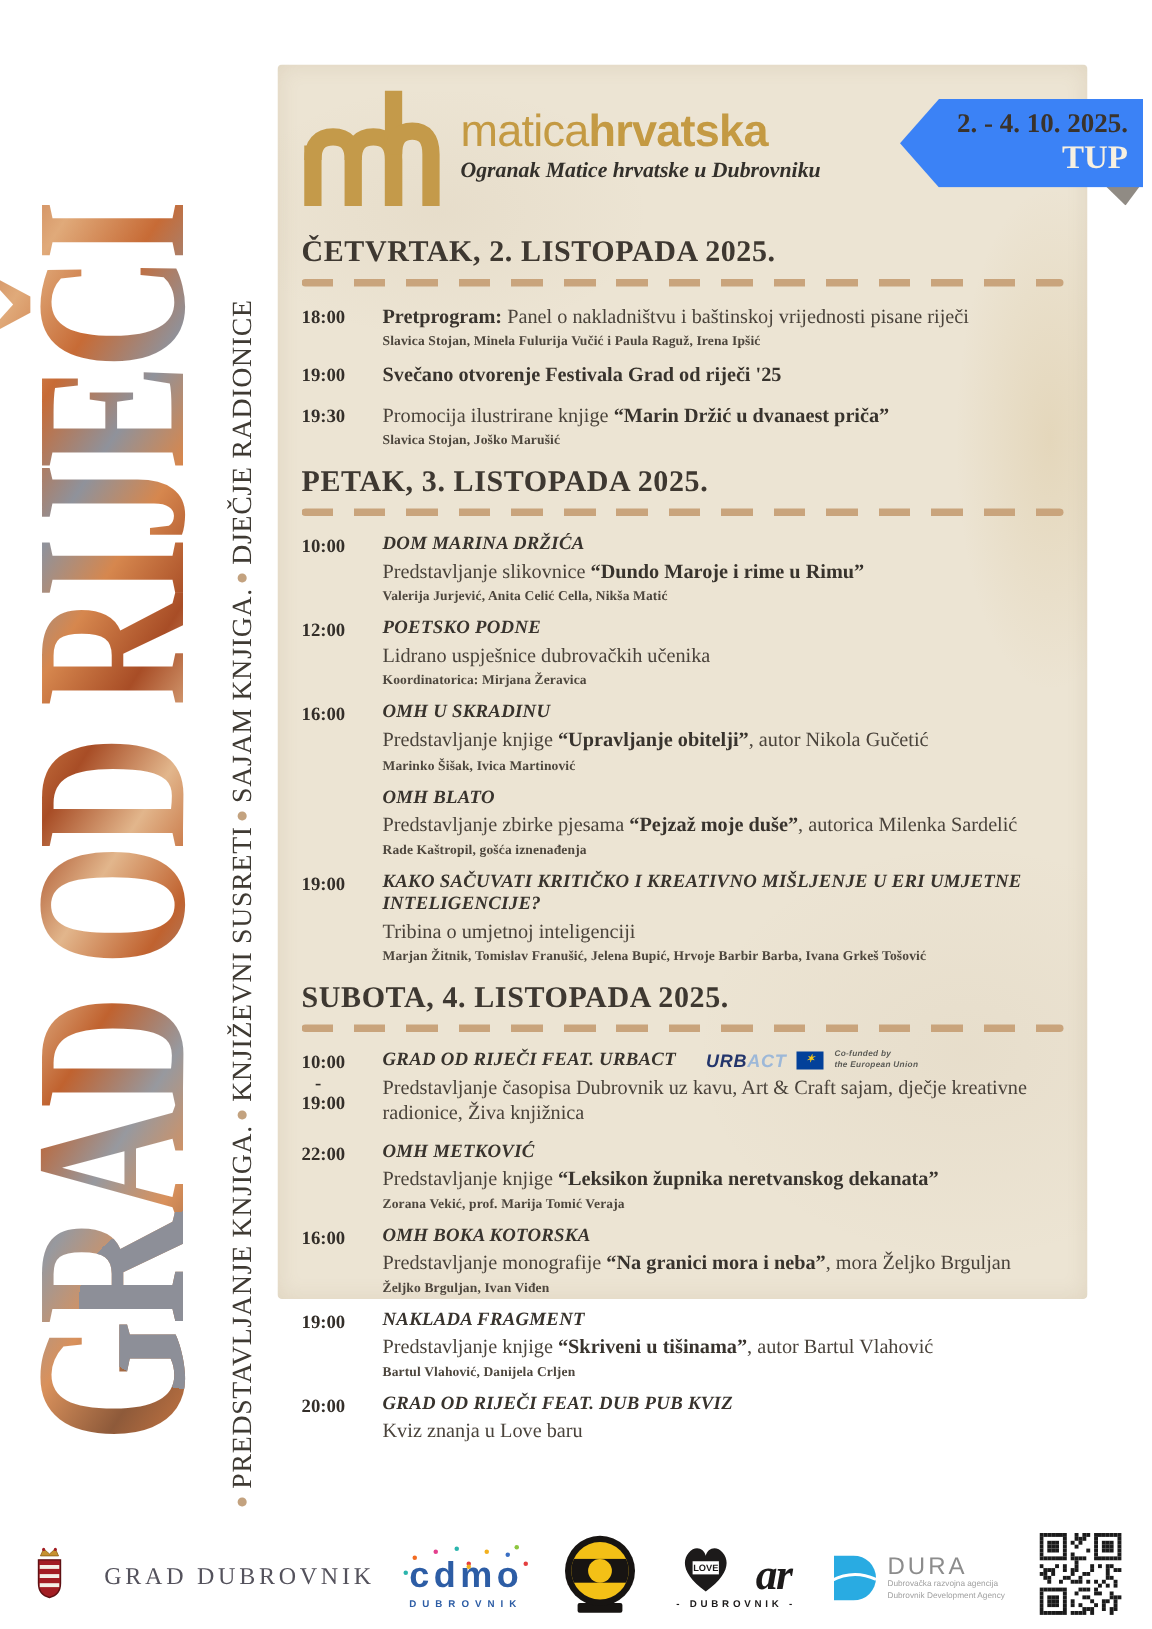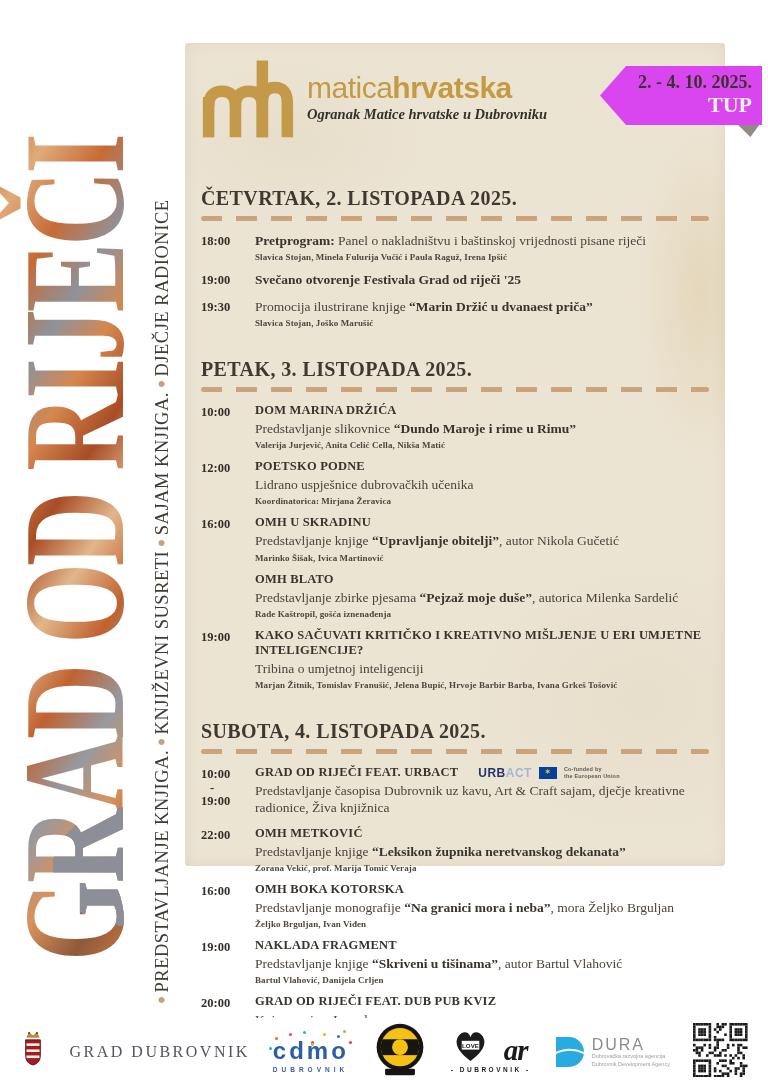--- a/index.html
+++ b/index.html
@@ -16,21 +16,21 @@
     box-shadow:inset 0 0 14px rgba(140,110,70,.14);}
 
   
   .hdr{position:absolute;left:14px;top:14px;display:flex;align-items:flex-start;}
   .mh-box{width:96px;height:82px;}
   .brand-block{margin-left:12px;margin-top:16px;}
   .brand{font-family:"Liberation Sans",sans-serif;font-size:30px;line-height:1;color:#c49a43;letter-spacing:-0.5px;}
   .brand .bold{font-weight:bold;}
   .subtitle{font-style:italic;font-weight:bold;font-size:14.5px;color:#33302b;margin-top:3px;}
 
-  .badge{position:absolute;left:600px;top:66px;width:162px;height:59px;background:#d946ef;
+  .badge{position:absolute;left:600px;top:66px;width:162px;height:59px;background:#3b82f6;
     clip-path:polygon(0 50%, 26px 0, 100% 0, 100% 100%, 26px 100%);
     text-align:right;padding:7px 10px 0 0;box-sizing:border-box;z-index:3;}
   .badge-l1{font-weight:bold;font-size:18px;color:#3a332c;line-height:1.1;}
   .badge-l2{font-weight:bold;font-size:22px;color:#f7f0e1;line-height:1.05;}
   .badge-fold{position:absolute;left:737px;top:124px;width:23px;height:13px;background:#908b84;
     clip-path:polygon(0 0,100% 0,58% 100%);z-index:2;}
 
   
   .vtitle{position:absolute;left:2px;top:95px;width:146px;height:908px;
     writing-mode:vertical-rl;transform:rotate(180deg) scaleX(1.38);transform-origin:center;
@@ -41,28 +41,28 @@
         #c0622f 40%,#e2b68c 48%,#a84d26 56%,#d6874e 64%,#8f929b 71%,#c76b36 79%,
         #e0aa7a 87%,#b25329 100%);
     -webkit-background-clip:text;background-clip:text;color:transparent;}
   .vtags{position:absolute;left:146px;top:156px;width:32px;height:852px;
     writing-mode:vertical-rl;transform:rotate(180deg);
     font-size:18.5px;color:#3f3a33;letter-spacing:.5px;line-height:32px;white-space:nowrap;}
   .vtags .dot{color:#c3a27f;font-size:14px;padding:0 7px;}
 
   
   .sched{position:absolute;left:16px;top:114px;width:508px;}
-  .sec-head{font-size:20px;font-weight:bold;color:#3e3831;letter-spacing:.4px;margin-bottom:6px;margin-top:30px;}
+  .sec-head{font-size:20px;font-weight:bold;color:#3e3831;letter-spacing:.4px;margin-bottom:6px;}
   .dash{height:5px;border-radius:3px;margin:0 0 11px 0;
     background:repeating-linear-gradient(90deg,#c9a47c 0 21px,transparent 21px 35px);}
   .section{margin-bottom:12px;}
   .ev{position:relative;padding-left:54px;margin-bottom:9px;}
   .ev-time{position:absolute;left:0;top:1px;width:48px;font-weight:bold;font-size:12.5px;color:#332e29;line-height:1.35;}
   .ev-time .sep{line-height:.8;padding-left:9px;}
-  .ev-head{font-weight:bold;font-size:12.5px;color:#38332d;letter-spacing:.2px;margin-bottom:2px;display:flex;align-items:center;}
+  .ev-head{font-weight:bold;font-size:12.5px;color:#38332d;letter-spacing:.2px;margin-bottom:2px;display:flex;align-items:center;font-style:italic;}
   .ev-line{font-size:13.5px;color:#4a433b;line-height:1.28;}
   .ev-line b{color:#38332d;}
   .ev-spk{font-size:9px;font-weight:bold;color:#4d463d;margin-top:3px;letter-spacing:.1px;}
 
   .urbact{display:inline-flex;align-items:center;margin-left:20px;gap:7px;}
   .urbact-word{font-family:"Liberation Sans",sans-serif;font-weight:bold;font-size:12px;letter-spacing:.5px;}
   .urbact-word .urb{color:#23356b;}
   .urbact-word .act{color:#9db8d8;}
   .euflag{width:18px;height:12px;background:#03419a;display:inline-flex;align-items:center;justify-content:center;
     color:#f7c918;font-size:7px;line-height:1;}

